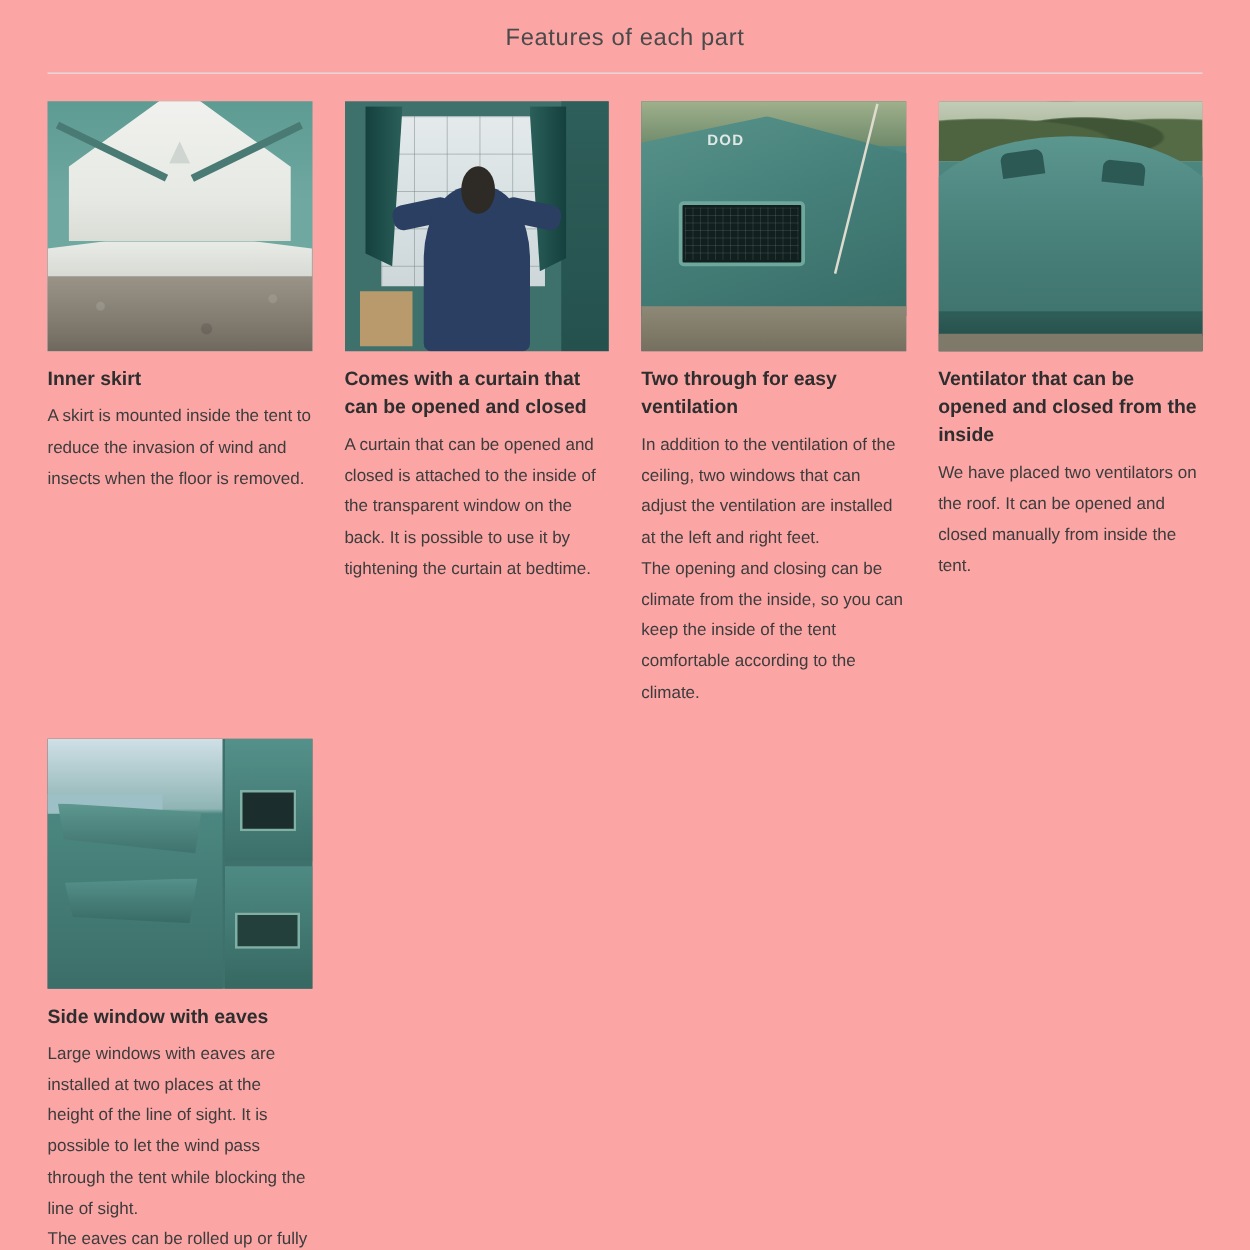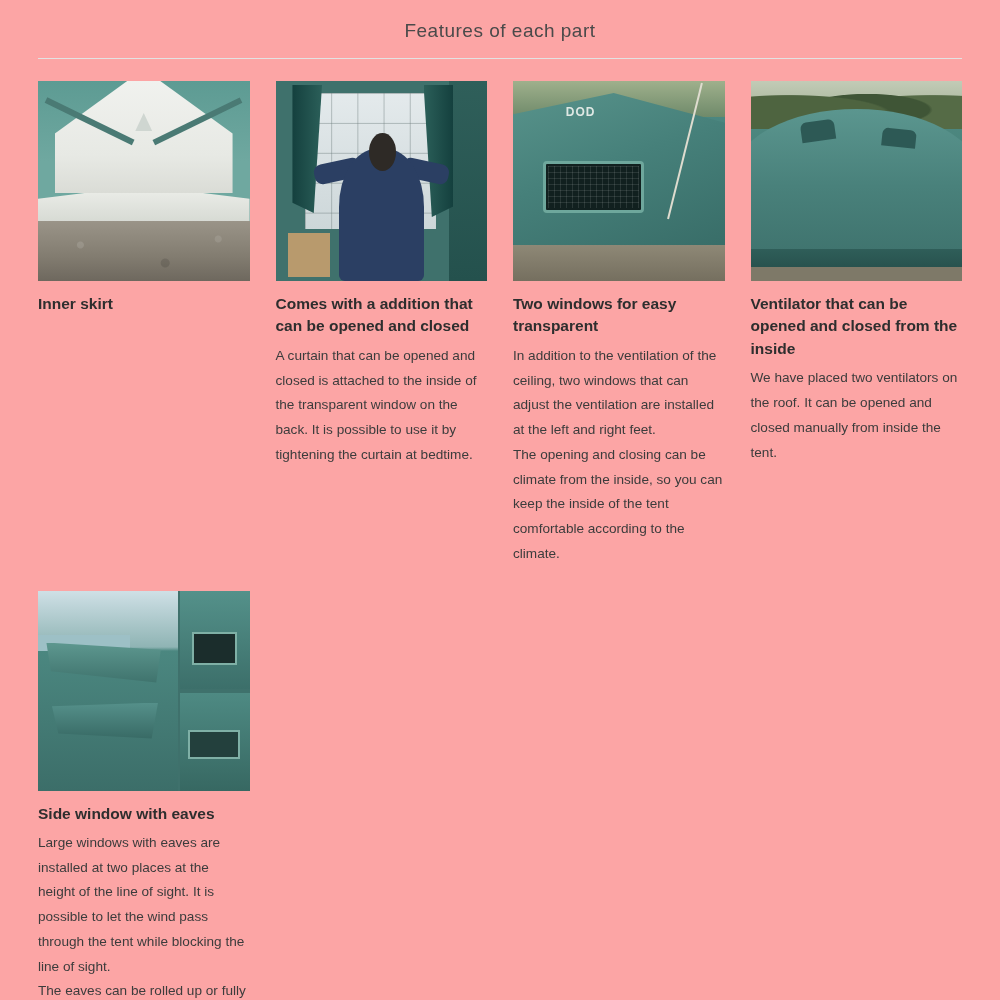--- a/index.html
+++ b/index.html
@@ -175,49 +175,50 @@
     <div class="card">
       <div class="thumb p1">
         <div class="abs ceil"></div>
         <div class="abs pole1"></div>
         <div class="abs pole2"></div>
         <div class="abs hub"></div>
         <div class="abs skirt"></div>
         <div class="abs ground"></div>
       </div>
       <div class="card-title">Inner skirt</div>
+      <div class="card-body">A skirt is mounted inside the tent to reduce the invasion of wind and insects when the floor is removed.</div>
     </div>
 
 
     <div class="card">
       <div class="thumb p3">
         <div class="abs wallR"></div>
         <div class="abs winbig"></div>
         <div class="abs curtL"></div>
         <div class="abs curtR"></div>
         <div class="abs box"></div>
         <div class="abs armL"></div>
         <div class="abs armR"></div>
         <div class="abs person"></div>
         <div class="abs head"></div>
       </div>
-      <div class="card-title">Comes with a addition that can be opened and closed</div>
+      <div class="card-title">Comes with a curtain that can be opened and closed</div>
       <div class="card-body">A curtain that can be opened and closed is attached to the inside of the transparent window on the back. It is possible to use it by tightening the curtain at bedtime.</div>
     </div>
 
     <div class="card">
       <div class="thumb p4">
         <div class="abs skyTop"></div>
         <div class="abs canopy"></div>
         <div class="abs logo">DOD</div>
         <div class="abs mesh"></div>
         <div class="abs guy"></div>
         <div class="abs ground"></div>
       </div>
-      <div class="card-title">Two windows for easy transparent</div>
+      <div class="card-title">Two through for easy ventilation</div>
       <div class="card-body">In addition to the ventilation of the ceiling, two windows that can adjust the ventilation are installed at the left and right feet.
 The opening and closing can be climate from the inside, so you can keep the inside of the tent comfortable according to the climate.</div>
     </div>
 
     <div class="card">
       <div class="thumb p6">
         <div class="abs trees"></div>
         <div class="abs roof"></div>
         <div class="abs v1"></div>
         <div class="abs v2"></div>

